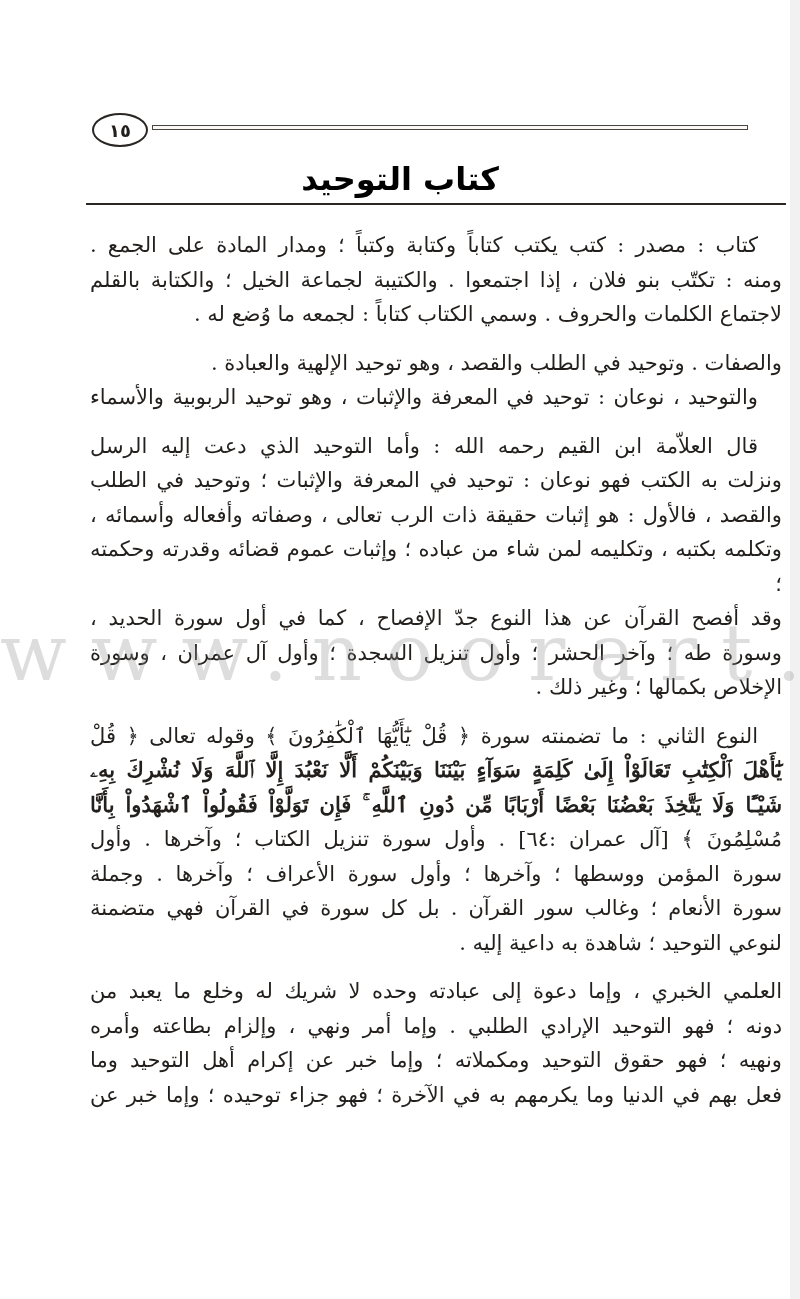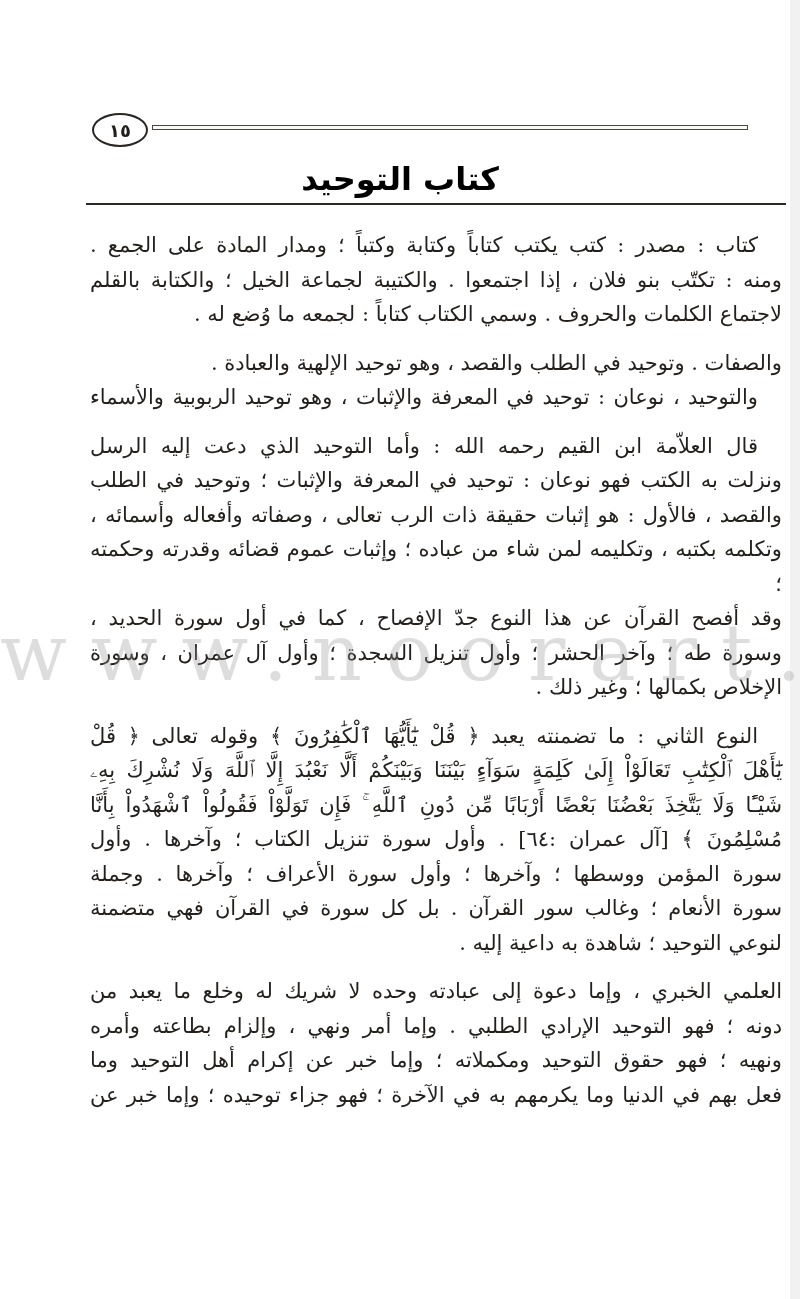--- a/index.html
+++ b/index.html
@@ -34,21 +34,21 @@
     
     .content {
       position: absolute; top: 228px; left: 90px; width: 692px;
       direction: rtl; text-align: justify; text-align-last: right;
       font-size: 21px; line-height: 34.5px;
     }
     .para { margin: 0 0 14px 0; text-indent: 24px; }
     .para .line { display: block; text-align: justify; text-align-last: justify; text-indent: 0; }
     .para .line.first { padding-right: 24px; }
     .para .line.last { text-align-last: right; }
-    .quran { font-family: "DejaVu Serif", serif; }
+    .quran { font-family: "DejaVu Serif", serif; font-weight: bold; }
 
     .watermark {
       position: absolute; top: 608px; left: 0; width: 800px; text-align: center;
       font-family: "DejaVu Serif", serif; font-size: 78px; letter-spacing: 24px;
       color: rgba(150,150,150,0.32); pointer-events: none; white-space: nowrap;
     }
   </style>
 </head>
 <body>
 
@@ -81,21 +81,21 @@
       <span class="line first">قال العلاّمة ابن القيم رحمه الله : وأما التوحيد الذي دعت إليه الرسل</span>
       <span class="line">ونزلت به الكتب فهو نوعان : توحيد في المعرفة والإثبات ؛ وتوحيد في الطلب</span>
       <span class="line">والقصد ، فالأول : هو إثبات حقيقة ذات الرب تعالى ، وصفاته وأفعاله وأسمائه ،</span>
       <span class="line">وتكلمه بكتبه ، وتكليمه لمن شاء من عباده ؛ وإثبات عموم قضائه وقدرته وحكمته ؛</span>
       <span class="line">وقد أفصح القرآن عن هذا النوع جدّ الإفصاح ، كما في أول سورة الحديد ،</span>
       <span class="line">وسورة طه ؛ وآخر الحشر ؛ وأول تنزيل السجدة ؛ وأول آل عمران ، وسورة</span>
       <span class="line last">الإخلاص بكمالها ؛ وغير ذلك .</span>
     </p>
 
     <p class="para">
-      <span class="line first">النوع الثاني : ما تضمنته يعبد ﴿ قُلْ يَٰٓأَيُّهَا ٱلْكَٰفِرُونَ ﴾ وقوله تعالى ﴿ قُلْ</span>
+      <span class="line first">النوع الثاني : ما تضمنته سورة ﴿ قُلْ يَٰٓأَيُّهَا ٱلْكَٰفِرُونَ ﴾ وقوله تعالى ﴿ قُلْ</span>
       <span class="line quran">يَٰٓأَهْلَ ٱلْكِتَٰبِ تَعَالَوْاْ إِلَىٰ كَلِمَةٍ سَوَآءٍ بَيْنَنَا وَبَيْنَكُمْ أَلَّا نَعْبُدَ إِلَّا ٱللَّهَ وَلَا نُشْرِكَ بِهِۦ</span>
       <span class="line quran">شَيْـًٔا وَلَا يَتَّخِذَ بَعْضُنَا بَعْضًا أَرْبَابًا مِّن دُونِ ٱللَّهِ ۚ فَإِن تَوَلَّوْاْ فَقُولُواْ ٱشْهَدُواْ بِأَنَّا</span>
       <span class="line">مُسْلِمُونَ ﴾ [آل عمران :٦٤] . وأول سورة تنزيل الكتاب ؛ وآخرها . وأول</span>
       <span class="line">سورة المؤمن ووسطها ؛ وآخرها ؛ وأول سورة الأعراف ؛ وآخرها . وجملة</span>
       <span class="line">سورة الأنعام ؛ وغالب سور القرآن . بل كل سورة في القرآن فهي متضمنة</span>
       <span class="line last">لنوعي التوحيد ؛ شاهدة به داعية إليه .</span>
     </p>
 
     <p class="para">
       <span class="line">العلمي الخبري ، وإما دعوة إلى عبادته وحده لا شريك له وخلع ما يعبد من</span>

